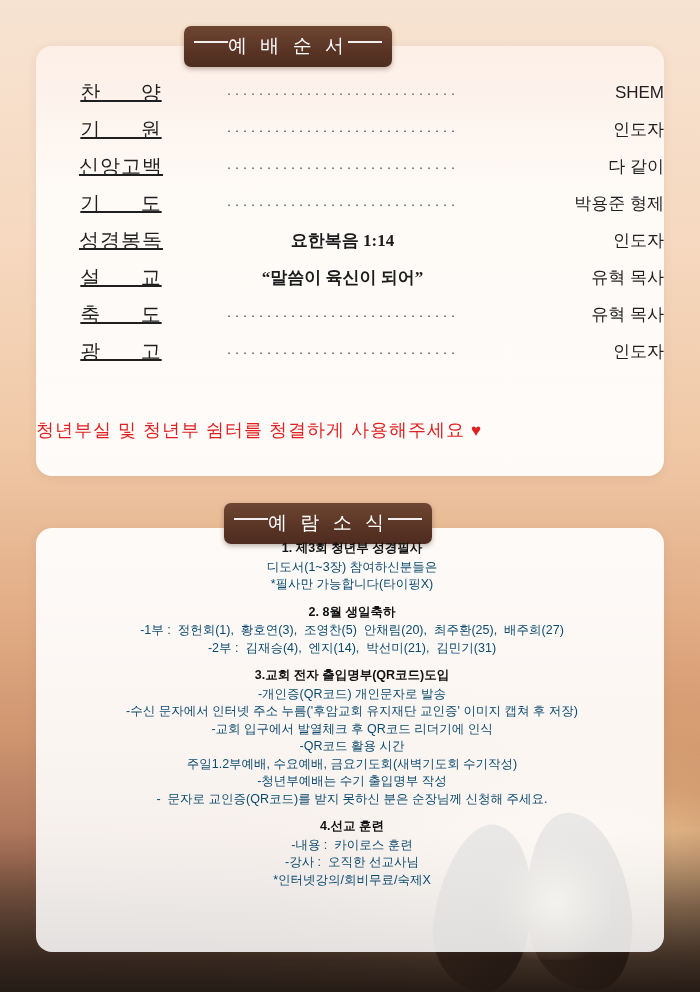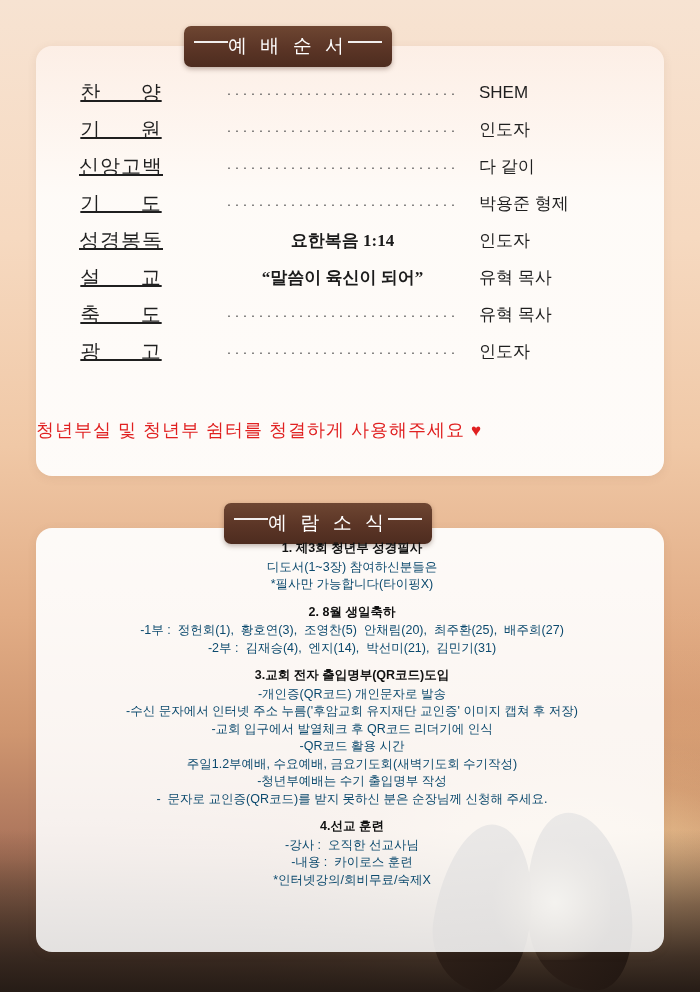--- a/index.html
+++ b/index.html
@@ -139,21 +139,21 @@
   }
   .ord-mid.strong {
     color: #1b1b1b;
     font-size: 17px;
     font-weight: bold;
     letter-spacing: 0px;
     font-family: Liberation Serif, serif;
   }
   .ord-person {
     width: 185px;
-    text-align: left;
+    text-align: right;
     font-size: 17px;
     color: #1f1f1f;
   }
 
   #worship-note {
     position: absolute;
     left: 36px; top: 418px; width: 628px;
     color: #e02020;
     font-size: 18px;
     letter-spacing: 1px;
@@ -281,18 +281,18 @@
     <div class="news-line">-수신 문자에서 인터넷 주소 누름('후암교회 유지재단 교인증' 이미지 캡쳐 후 저장)</div>
     <div class="news-line">-교회 입구에서 발열체크 후 QR코드 리더기에 인식</div>
     <div class="news-line">-QR코드 활용 시간</div>
     <div class="news-line">주일1.2부예배, 수요예배, 금요기도회(새벽기도회 수기작성)</div>
     <div class="news-line">-청년부예배는 수기 출입명부 작성</div>
     <div class="news-line">-  문자로 교인증(QR코드)를 받지 못하신 분은 순장님께 신청해 주세요.</div>
   </div>
 
   <div class="news-block">
     <div class="news-title">4.선교 훈련</div>
+    <div class="news-line">-내용 :  카이로스 훈련</div>
     <div class="news-line">-강사 :  오직한 선교사님</div>
-    <div class="news-line">-내용 :  카이로스 훈련</div>
     <div class="news-line">*인터넷강의/회비무료/숙제X</div>
   </div>
 
 </div>
 
 </body></html>

